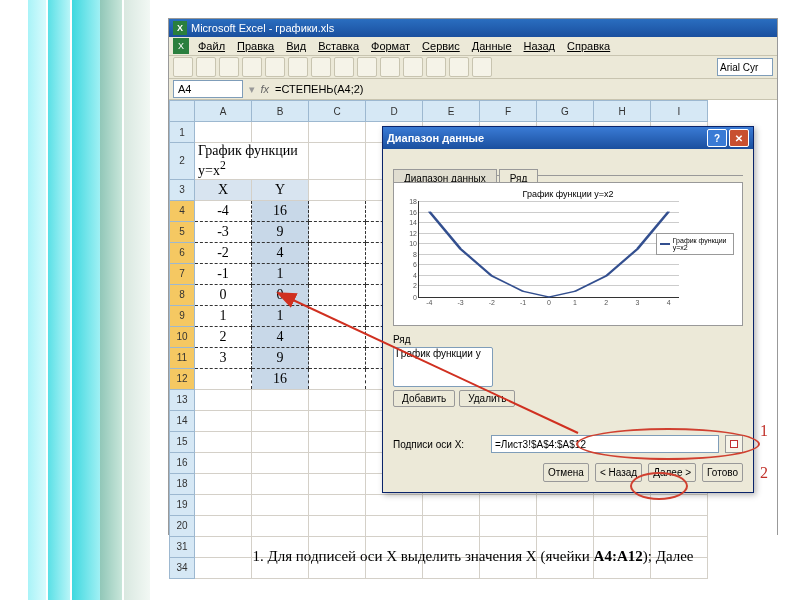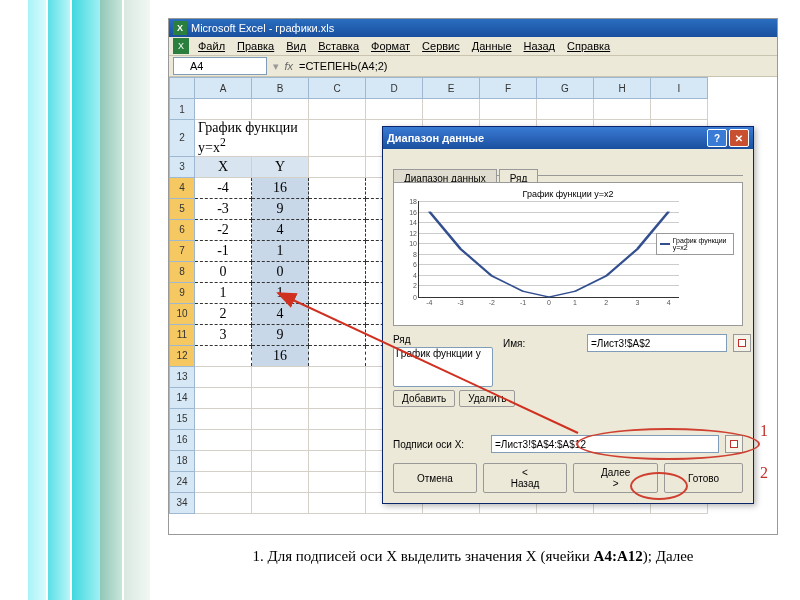--- a/index.html
+++ b/index.html
@@ -13,21 +13,21 @@
 .screenshot{position:absolute;left:168px;top:18px;width:608px;height:515px;border:1px solid #999;background:#fff;z-index:1}
 .titlebar{height:18px;background:linear-gradient(#2a6ec0,#1a4f9e);color:#fff;display:flex;align-items:center;padding:0 4px;font-size:11px}
 .titlebar .xicon{width:14px;height:14px;background:#2a7f3e;margin-right:4px;display:flex;align-items:center;justify-content:center;color:#fff;font-size:9px;font-weight:bold}
 .menubar{height:18px;background:#ece9d8;display:flex;align-items:center;gap:2px;padding:0 4px;font-size:11px;border-bottom:1px solid #c8c4b0}
 .menubar span{padding:2px 5px;text-decoration:underline}
 .menubar .logo{width:16px;height:16px;background:#2a7f3e;color:#fff;font-size:9px;display:flex;align-items:center;justify-content:center;margin-right:2px}
 .toolbar{height:22px;background:#ece9d8;border-bottom:1px solid #c8c4b0;display:flex;align-items:center;gap:3px;padding:0 4px}
 .tbtn{width:18px;height:18px;background:#f5f3e8;border:1px solid #c8c4b0;border-radius:2px}
 .toolbar input{width:50px;height:14px;font-size:10px;border:1px solid #7f9db9}
 .namebox{height:20px;background:#ece9d8;display:flex;align-items:center;padding:0 4px;gap:6px;border-bottom:1px solid #c8c4b0}
-.namebox .nb{width:60px;height:16px;background:#fff;border:1px solid #7f9db9;padding:0 16px;font-size:11px;display:flex;align-items:center}
+.namebox .nb{width:60px;height:16px;background:#fff;border:1px solid #7f9db9;padding:0 4px;font-size:11px;display:flex;align-items:center}
 .namebox .fx{font-style:italic;color:#666}
 .namebox .formula{font-size:11px}
 .grid{position:relative;background:#fff}
 table.sheet{border-collapse:collapse;font-size:11px}
 .sheet th{background:#d6e8f5;border:1px solid #9db8d0;font-weight:normal;height:18px;width:50px;color:#333;font-size:10px}
 .sheet th.rh{width:22px;background:#d6e8f5}
 .sheet td{border:1px solid #d4d0c8;height:18px;width:50px;text-align:right;padding:0 3px;background:#fff}
 .sheet td.sel{background:#c8d8e8}
 .sheet td.big{font-family:'Times New Roman',serif;font-size:14px;text-align:center}
 .sheet td.hdr{background:#d8e4f0;font-family:'Times New Roman',serif;font-size:14px;text-align:center}
@@ -57,21 +57,21 @@
 .fieldrow label{width:78px}
 .fieldrow input{flex:1;height:16px;font-size:10px;border:1px solid #7f9db9;padding:0 3px}
 .refbtn{width:16px;height:16px;background:#f5f3e8;border:1px solid #999;display:flex;align-items:center;justify-content:center}
 .refbtn::after{content:"";width:6px;height:6px;border:1px solid #c03030;background:#fff}
 .series-group{display:flex;gap:10px;margin-bottom:8px}
 .series-list{width:100px}
 .series-list select{width:100%;height:40px;font-size:10px;border:1px solid #7f9db9}
 .series-btns{display:flex;gap:4px;margin-top:3px}
 .btn{background:#ece9d8;border:1px solid #999;padding:2px 8px;font-size:10px;border-radius:2px;cursor:pointer}
 .dlg-buttons{display:flex;justify-content:flex-end;gap:6px;margin-top:10px}
-.dlg-buttons .btn{padding:3px 23px}
+.dlg-buttons .btn{padding:3px 4px}
 .circ{position:absolute;border:2px solid #d04030;border-radius:50%;z-index:5;pointer-events:none}
 .c1{left:576px;top:428px;width:180px;height:28px}
 .c2{left:630px;top:472px;width:54px;height:24px}
 .ann{position:absolute;color:#c03028;font-family:'Times New Roman',serif;font-size:16px;z-index:6}
 .a1{left:760px;top:422px}
 .a2{left:760px;top:464px}
 .arrow-svg{position:absolute;left:168px;top:18px;width:608px;height:515px;z-index:4;pointer-events:none}
 </style>
 </head>
 <body>
@@ -93,20 +93,38 @@
     <div class="logo">X</div>
     <span>Файл</span>
     <span>Правка</span>
     <span>Вид</span>
     <span>Вставка</span>
     <span>Формат</span>
     <span>Сервис</span>
     <span>Данные</span>
     <span>Назад</span>
     <span>Справка</span>
+  </div>
+  <div class="toolbar">
+    <div class="tbtn"></div>
+    <div class="tbtn"></div>
+    <div class="tbtn"></div>
+    <div class="tbtn"></div>
+    <div class="tbtn"></div>
+    <div class="tbtn"></div>
+    <div class="tbtn"></div>
+    <div class="tbtn"></div>
+    <div class="tbtn"></div>
+    <div class="tbtn"></div>
+    <div class="tbtn"></div>
+    <div class="tbtn"></div>
+    <div class="tbtn"></div>
+    <div class="tbtn"></div>
+    <div style="flex:1"></div>
+    <input value="Arial Cyr" style="">
   </div>
   <div class="namebox">
     <div class="nb">
         <span>A4</span>
       </div>
     <span style="color:#999">▾</span>
     <span class="fx">fx</span>
     <span class="formula">=СТЕПЕНЬ(A4;2)</span>
   </div>
   <div class="grid">
@@ -321,21 +339,45 @@
             <td></td>
             <td></td>
             <td></td>
             <td></td>
             <td></td>
             <td></td>
             <td></td>
             <td></td>
           </tr>
       <tr>
-            <th class="rh">24</th>
+            <th class="rh">19</th>
+            <td></td>
+            <td></td>
+            <td></td>
+            <td></td>
+            <td></td>
+            <td></td>
+            <td></td>
+            <td></td>
+            <td></td>
+          </tr>
+      <tr>
+            <th class="rh">20</th>
+            <td></td>
+            <td></td>
+            <td></td>
+            <td></td>
+            <td></td>
+            <td></td>
+            <td></td>
+            <td></td>
+            <td></td>
+          </tr>
+      <tr>
+            <th class="rh">31</th>
             <td></td>
             <td></td>
             <td></td>
             <td></td>
             <td></td>
             <td></td>
             <td></td>
             <td></td>
             <td></td>
           </tr>
@@ -417,25 +459,20 @@
         <div style="font-size:10px;margin-bottom:2px">Ряд</div>
         <select size="3">
           <option>График  функции y</option>
         </select>
         <div class="series-btns">
           <button class="btn">Добавить</button>
           <button class="btn">Удалить</button>
         </div>
       </div>
       <div style="flex:1">
-        <div class="fieldrow">
-          <label>Имя:</label>
-          <input value="=Лист3!$A$2" style="">
-          <div class="refbtn"></div>
-        </div>
       </div>
     </div>
 
     <div class="fieldrow" style="margin-top:28px">
       <label style="width:92px">Подписи оси X:</label>
       <input value="=Лист3!$A$4:$A$12" style="">
       <div class="refbtn"></div>
     </div>
 
     <div class="dlg-buttons">

